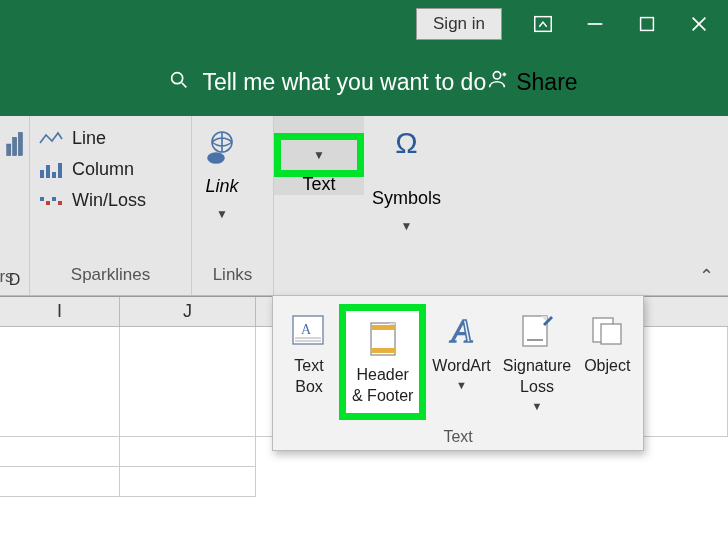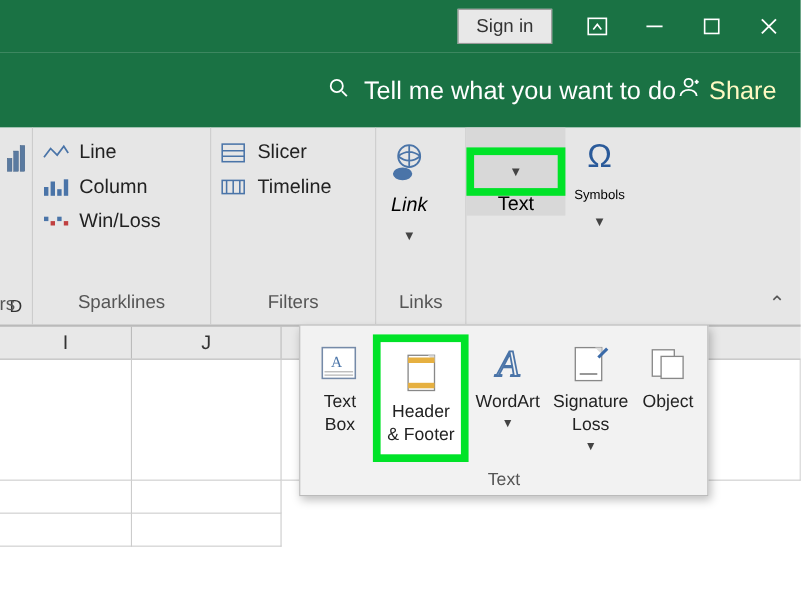--- a/index.html
+++ b/index.html
@@ -3,25 +3,25 @@
 <meta charset="utf-8">
 <style>
 * { box-sizing: border-box; margin: 0; padding: 0; }
 body { font-family: "Segoe UI", Arial, sans-serif; width: 728px; height: 546px; overflow: hidden; background: #fff; position: relative; }
 
 .titlebar { background: #1a7244; height: 48px; display: flex; align-items: center; justify-content: flex-end; padding: 0 18px; gap: 30px; }
 .signin-btn { background: #e8e8e8; border: 1px solid #999; padding: 5px 16px; font-size: 17px; color: #333; }
 .tb-icon { color: #fff; font-size: 18px; width: 22px; height: 22px; display: flex; align-items: center; justify-content: center; cursor: pointer; }
 .tb-icon svg { width: 100%; height: 100%; }
 
-.tellme-bar { background: #1a7244; height: 68px; display: flex; align-items: center; justify-content: flex-end; padding: 0 22px 0 40px; }
+.tellme-bar { background: #1a7244; height: 68px; display: flex; align-items: center; justify-content: center; padding: 0 22px 0 40px; }
 .tellme-left { display: flex; align-items: center; gap: 12px; color: #fff; }
 .tellme-text { font-size: 23px; color: #fff; font-weight: 300; }
 .search-icon svg { width: 22px; height: 22px; }
-.share-btn { display: flex; align-items: center; gap: 8px; color: #fef9c3; font-size: 23px; }
+.share-btn { display: flex; align-items: center; gap: 8px; color: #000000; font-size: 23px; }
 .share-btn svg { width: 22px; height: 22px; }
 
 .ribbon { background: #e6e6e6; border-bottom: 1px solid #bbb; height: 180px; display: flex; position: relative; }
 .rgroup { display: flex; flex-direction: column; border-right: 1px solid #ccc; padding: 6px 8px; position: relative; }
 .rgroup-body { flex: 1; display: flex; }
 .rgroup-label { font-size: 17px; color: #555; text-align: center; padding: 4px 0 0 0; height: 28px; }
 
 .g-partial-left { width: 30px; border-right: 1px solid #ccc; display: flex; flex-direction: column; align-items: center; justify-content: space-between; padding: 10px 2px 6px; }
 .g-partial-left .top-ic svg { width: 20px; height: 36px; }
 .g-partial-left .bot { font-size: 16px; color: #333; }
@@ -44,21 +44,21 @@
 .text-col { display: flex; flex-direction: column; align-items: center; padding-top: 4px; background: #d8d8d8; width: 100%; position: relative; }
 .text-col .big-ic svg { width: 38px; height: 38px; }
 .text-col .lbl { font-size: 18px; margin-top: 6px; }
 .text-chev-wrap { position: absolute; left: 50%; transform: translateX(-50%); bottom: 18px; }
 .text-chev-highlight { border: 7px solid #00e328; width: 90px; height: 44px; display: flex; align-items: center; justify-content: center; background: #d8d8d8; }
 .text-chev-highlight .chev { font-size: 12px; color: #444; }
 
 .g-sym { width: 100px; }
 .sym-col { display: flex; flex-direction: column; align-items: center; padding-top: 4px; }
 .sym-col .big-ic { font-size: 30px; color: #2a5a9a; }
-.sym-col .lbl { font-size: 12px; margin-top: 10px; }
+.sym-col .lbl { font-size: 18px; margin-top: 28px; }
 .sym-col .chev { font-size: 12px; margin-top: 10px; color: #444; }
 
 .ribbon-collapse { position: absolute; right: 14px; bottom: 8px; font-size: 18px; color: #555; }
 
 .popup { position: absolute; left: 272px; top: 295px; background: #f2f2f2; border: 1px solid #bbb; box-shadow: 2px 4px 8px rgba(0,0,0,0.25); padding: 8px 6px 4px 6px; }
 .popup-row { display: flex; align-items: flex-start; }
 .popup-item { display: flex; flex-direction: column; align-items: center; padding: 4px 6px; font-size: 16px; color: #222; }
 .popup-item .ic { width: 48px; height: 44px; display: flex; align-items: center; justify-content: center; margin-bottom: 4px; }
 .popup-item .ic svg { width: 40px; height: 40px; }
 .popup-item .lbl { text-align: center; line-height: 1.3; }
@@ -163,44 +163,20 @@
               <rect x="14" y="6" width="4" height="4" fill="#4a74a8"></rect>
               <rect x="20" y="10" width="4" height="4" fill="#c04040"></rect>
             </svg>
           <span>Win/Loss</span>
         </div>
       </div>
     </div>
     <div class="rgroup-label">Sparklines</div>
   </div>
 
-  <div class="rgroup" style="width:150px">
-    <div class="rgroup-body">
-      <div class="filt-col">
-        <div class="filt-item">
-          <svg viewBox="0 0 26 20" fill="none" stroke="#4a74a8" stroke-width="1.4">
-              <rect x="2" y="2" width="20" height="16"></rect>
-              <line x1="2" y1="8" x2="22" y2="8"></line>
-              <line x1="2" y1="13" x2="22" y2="13"></line>
-            </svg>
-          <span>Slicer</span>
-        </div>
-        <div class="filt-item">
-          <svg viewBox="0 0 26 20" fill="none" stroke="#4a74a8" stroke-width="1.4">
-              <rect x="2" y="4" width="20" height="12"></rect>
-              <line x1="6" y1="4" x2="6" y2="16"></line>
-              <line x1="12" y1="4" x2="12" y2="16"></line>
-              <line x1="18" y1="4" x2="18" y2="16"></line>
-            </svg>
-          <span>Timeline</span>
-        </div>
-      </div>
-    </div>
-    <div class="rgroup-label">Filters</div>
-  </div>
 
   <div class="rgroup" style="width:82px">
     <div class="rgroup-body">
       <div class="links-col">
         <div class="big-ic">
           <svg viewBox="0 0 40 40" fill="none" stroke="#4a74a8" stroke-width="1.6">
               <circle cx="20" cy="14" r="10"></circle>
               <path d="M10 14 Q20 6 30 14 M10 14 Q20 22 30 14 M20 4 v20"></path>
               <ellipse cx="14" cy="30" rx="8" ry="5" fill="#4a74a8"></ellipse>
             </svg>

